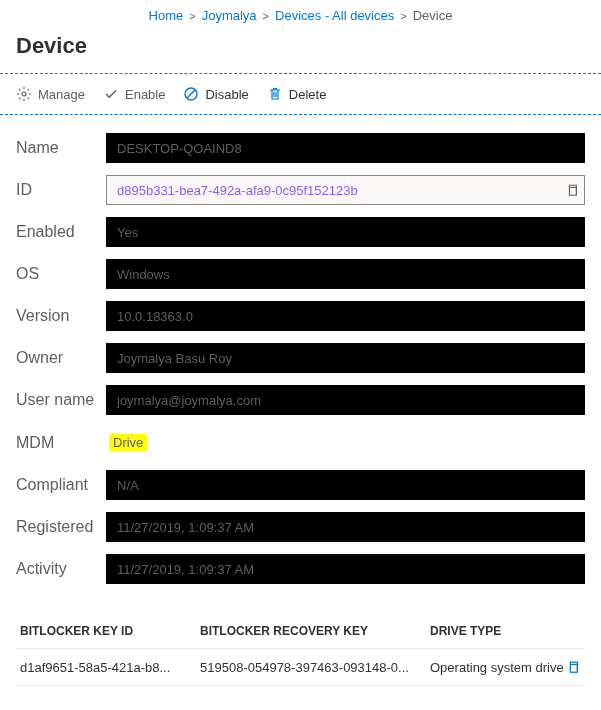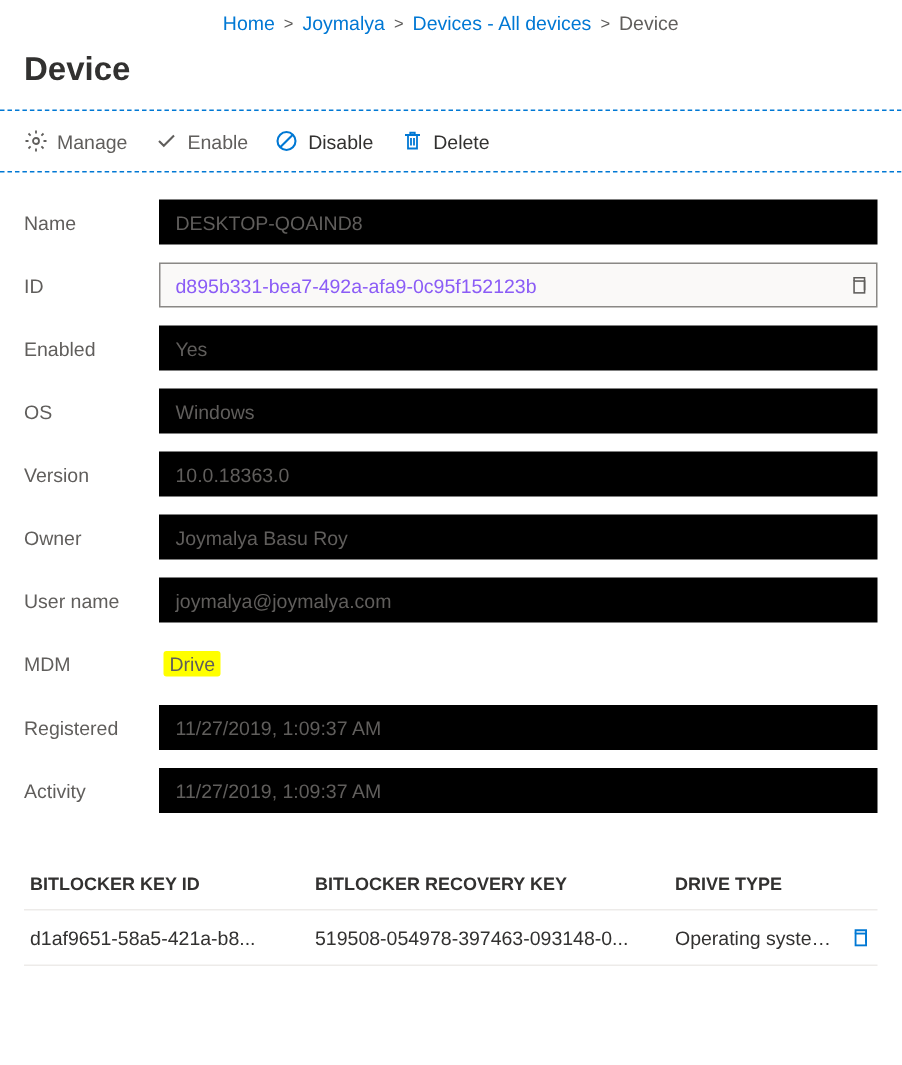--- a/index.html
+++ b/index.html
@@ -73,21 +73,21 @@
     padding: 18px 16px 8px;
   }
   .row {
     display: flex;
     align-items: center;
     margin-bottom: 12px;
   }
   .row .label {
     width: 90px;
     color: #605e5c;
-    font-size: 13px;
+    font-size: 16px;
     flex-shrink: 0;
   }
   .row .value {
     flex: 1;
     background: #000000;
     color: #605e5c;
     padding: 6px 10px;
     font-size: 13px;
     border: 1px solid transparent;
     min-height: 30px;
@@ -118,21 +118,20 @@
     background: #ffff00;
     padding: 1px 4px;
     border-radius: 2px;
   }
   .table-area {
     padding: 10px 16px 0;
   }
   .table-header, .table-row {
     display: flex;
     align-items: center;
-    gap: 10px;
     padding: 10px 4px;
   }
   .table-header {
     font-size: 12px;
     font-weight: 600;
     color: #323130;
     text-transform: uppercase;
     border-bottom: 1px solid #edebe9;
   }
   .table-row {
@@ -247,20 +246,24 @@
     <div class="value">joymalya@joymalya.com</div>
   </div>
 
   <div class="row">
     <div class="label">MDM</div>
     <div class="value short">
       <span class="highlight">Drive</span>
     </div>
   </div>
 
+  <div class="row">
+    <div class="label">Compliant</div>
+    <div class="value">N/A</div>
+  </div>
 
   <div class="row">
     <div class="label">Registered</div>
     <div class="value">11/27/2019, 1:09:37 AM</div>
   </div>
 
   <div class="row">
     <div class="label">Activity</div>
     <div class="value">11/27/2019, 1:09:37 AM</div>
   </div>

